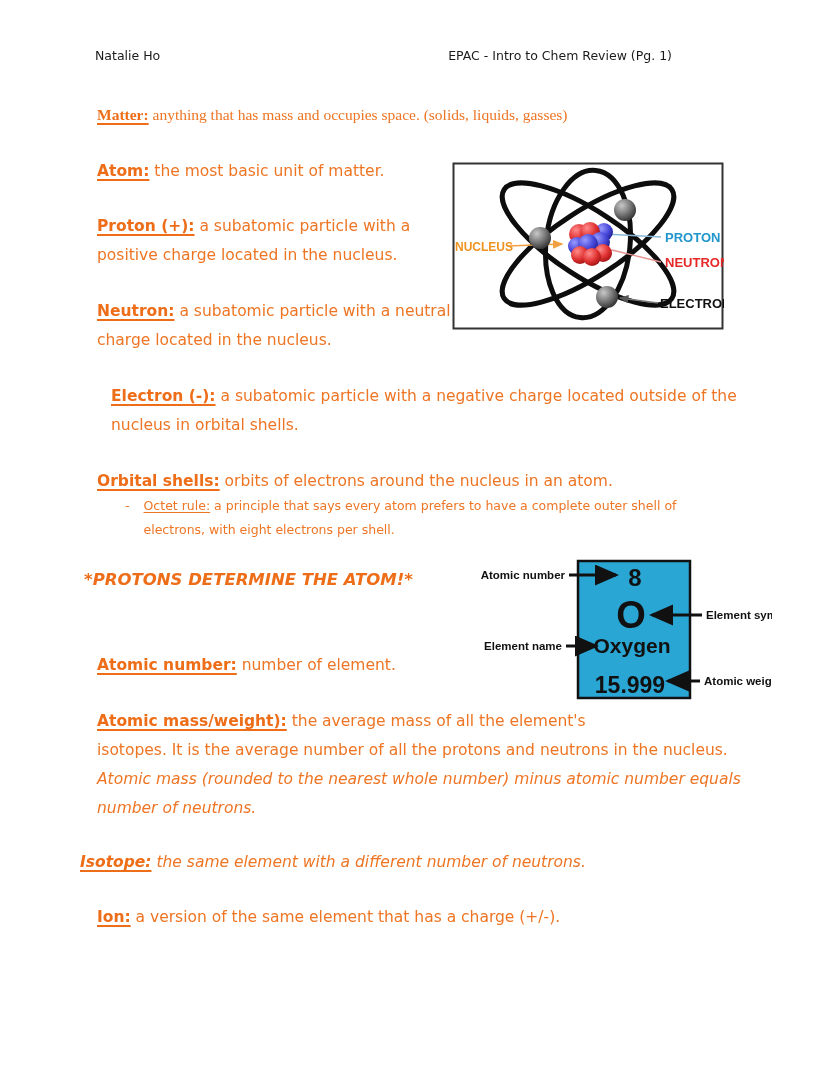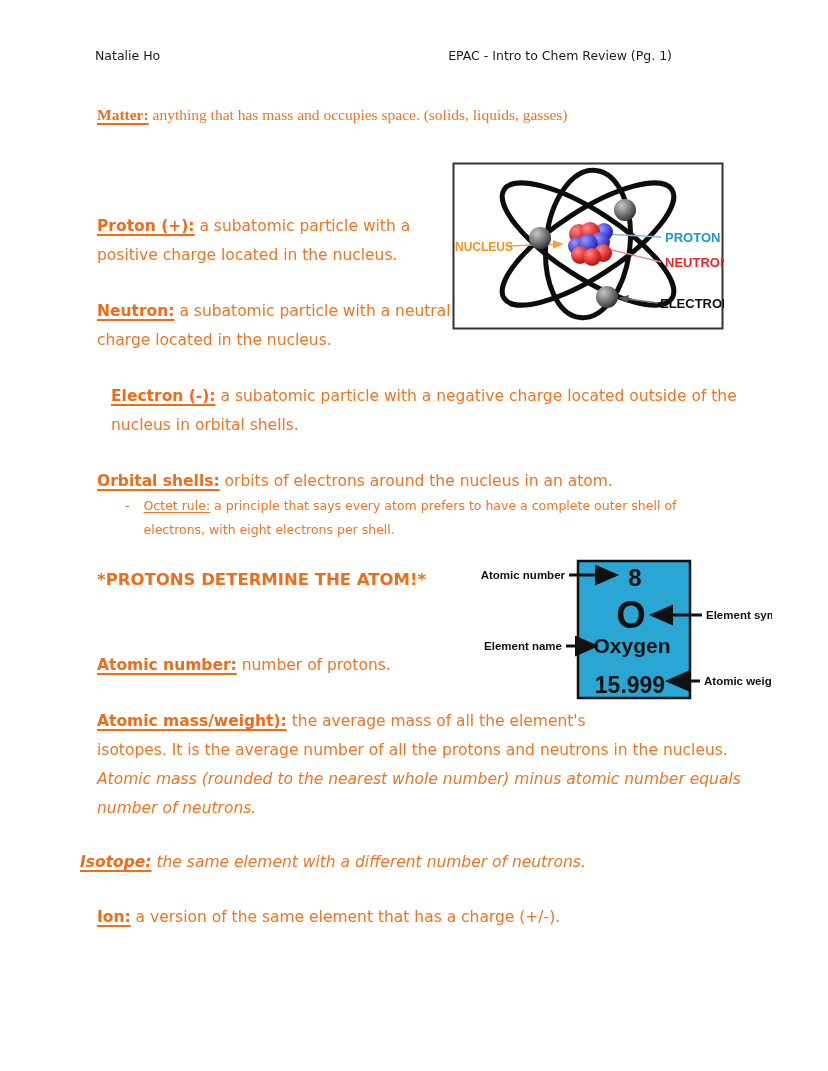--- a/index.html
+++ b/index.html
@@ -36,20 +36,23 @@
 
 <div class="page">
 
   <div class="hdr hdr-left">Natalie Ho</div>
   <div class="hdr hdr-right">EPAC - Intro to Chem Review (Pg. 1)</div>
 
   <div class="para" style="left:97px;top:100px;width:680px;font-family:Liberation Serif, serif;">
     <span class="term">Matter:</span><span> anything that has mass and occupies space. (solids, liquids, gasses)</span>
   </div>
 
+  <div class="para" style="left:97px;top:157px;width:360px;">
+    <span class="term">Atom:</span><span> the most basic unit of matter.</span>
+  </div>
 
   <div class="diagram" style="left:452px;top:162px;width:272px;height:168px;">
     <svg width="272" height="168" viewBox="0 0 272 168">
       <defs>
         <radialGradient id="eg" cx="35%" cy="30%" r="75%">
           <stop offset="0%" stop-color="#c8c8c8"></stop>
             <stop offset="60%" stop-color="#6e6e6e"></stop>
             <stop offset="100%" stop-color="#2f2f2f"></stop>
         </radialGradient>
         <radialGradient id="rg" cx="35%" cy="30%" r="75%">
@@ -121,21 +124,21 @@
 
   <div class="para" style="left:97px;top:467px;width:660px;">
     <span class="term">Orbital shells:</span><span> orbits of electrons around the nucleus in an atom.</span>
   </div>
 
   <div class="octet" style="left:125px;top:494px;width:590px;">
     <span>-</span>
     <span style="width:565px;display:inline-block;"><span class="oterm">Octet rule:</span><span> a principle that says every atom prefers to have a complete outer shell of electrons, with eight electrons per shell.</span></span>
   </div>
 
-  <div class="bold-head" style="left:97px;top:566px;">*PROTONS DETERMINE THE ATOM!*</div>
+  <div class="bold-head" style="left:84px;top:566px;font-style:italic;">*PROTONS DETERMINE THE ATOM!*</div>
 
   <div class="diagram" style="left:458px;top:552px;width:324px;height:152px;">
     <svg width="324" height="152" viewBox="0 0 324 152">
       <defs>
         <marker id="arrB" markerWidth="9" markerHeight="9" refX="7" refY="3.5" orient="auto">
           <path d="M0,0 L8,3.5 L0,7 z" fill="#111"></path>
         </marker>
       </defs>
       <rect x="120" y="9" width="112" height="137" fill="#2aa6d5" stroke="#111" stroke-width="2.5"></rect>
       <text x="177" y="34" font-size="24" font-weight="bold" fill="#111" text-anchor="middle">8</text>
@@ -151,21 +154,21 @@
 
       <text x="104" y="98" font-size="11.5" font-weight="bold" fill="#111" text-anchor="end">Element name</text>
       <line x1="108" y1="94" x2="138" y2="94" stroke="#111" stroke-width="3" marker-end="url(#arrB)"></line>
 
       <text x="246" y="133" font-size="11.5" font-weight="bold" fill="#111" text-anchor="start">Atomic weight</text>
       <line x1="242" y1="129" x2="210" y2="129" stroke="#111" stroke-width="3" marker-end="url(#arrB)"></line>
     </svg>
   </div>
 
   <div class="para" style="left:97px;top:651px;width:380px;">
-    <span class="term">Atomic number:</span><span> number of protons.</span>
+    <span class="term">Atomic number:</span><span> number of element.</span>
   </div>
 
   <div class="para" style="left:97px;top:707px;width:658px;">
     <span class="term">Atomic mass/weight):</span><span> the average mass of all the element's</span><br>
     <span>isotopes. It is the average number of all the protons and neutrons in the nucleus. </span><span class="it">Atomic mass (rounded to the nearest whole number) minus atomic number equals number of neutrons.</span>
   </div>
 
   <div class="para" style="left:80px;top:848px;width:660px;font-style:italic;">
     <span class="term">Isotope:</span><span> the same element with a different number of neutrons.</span>
   </div>

